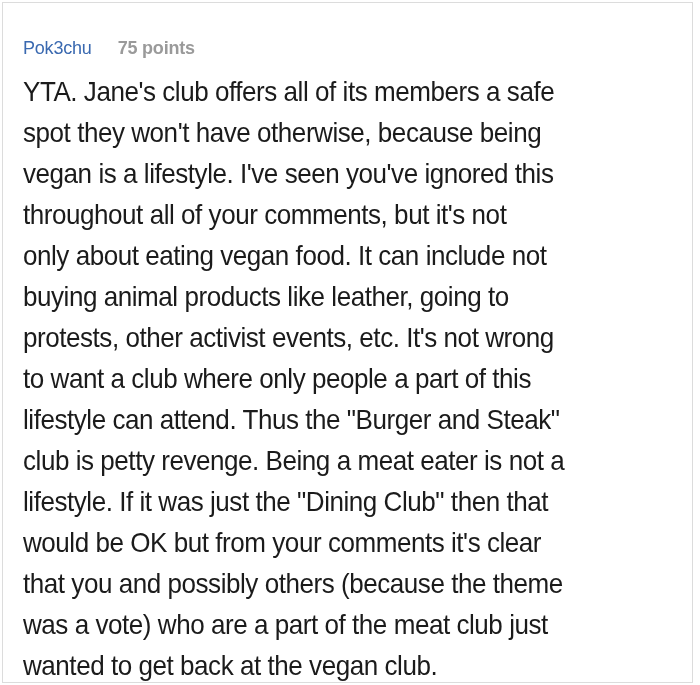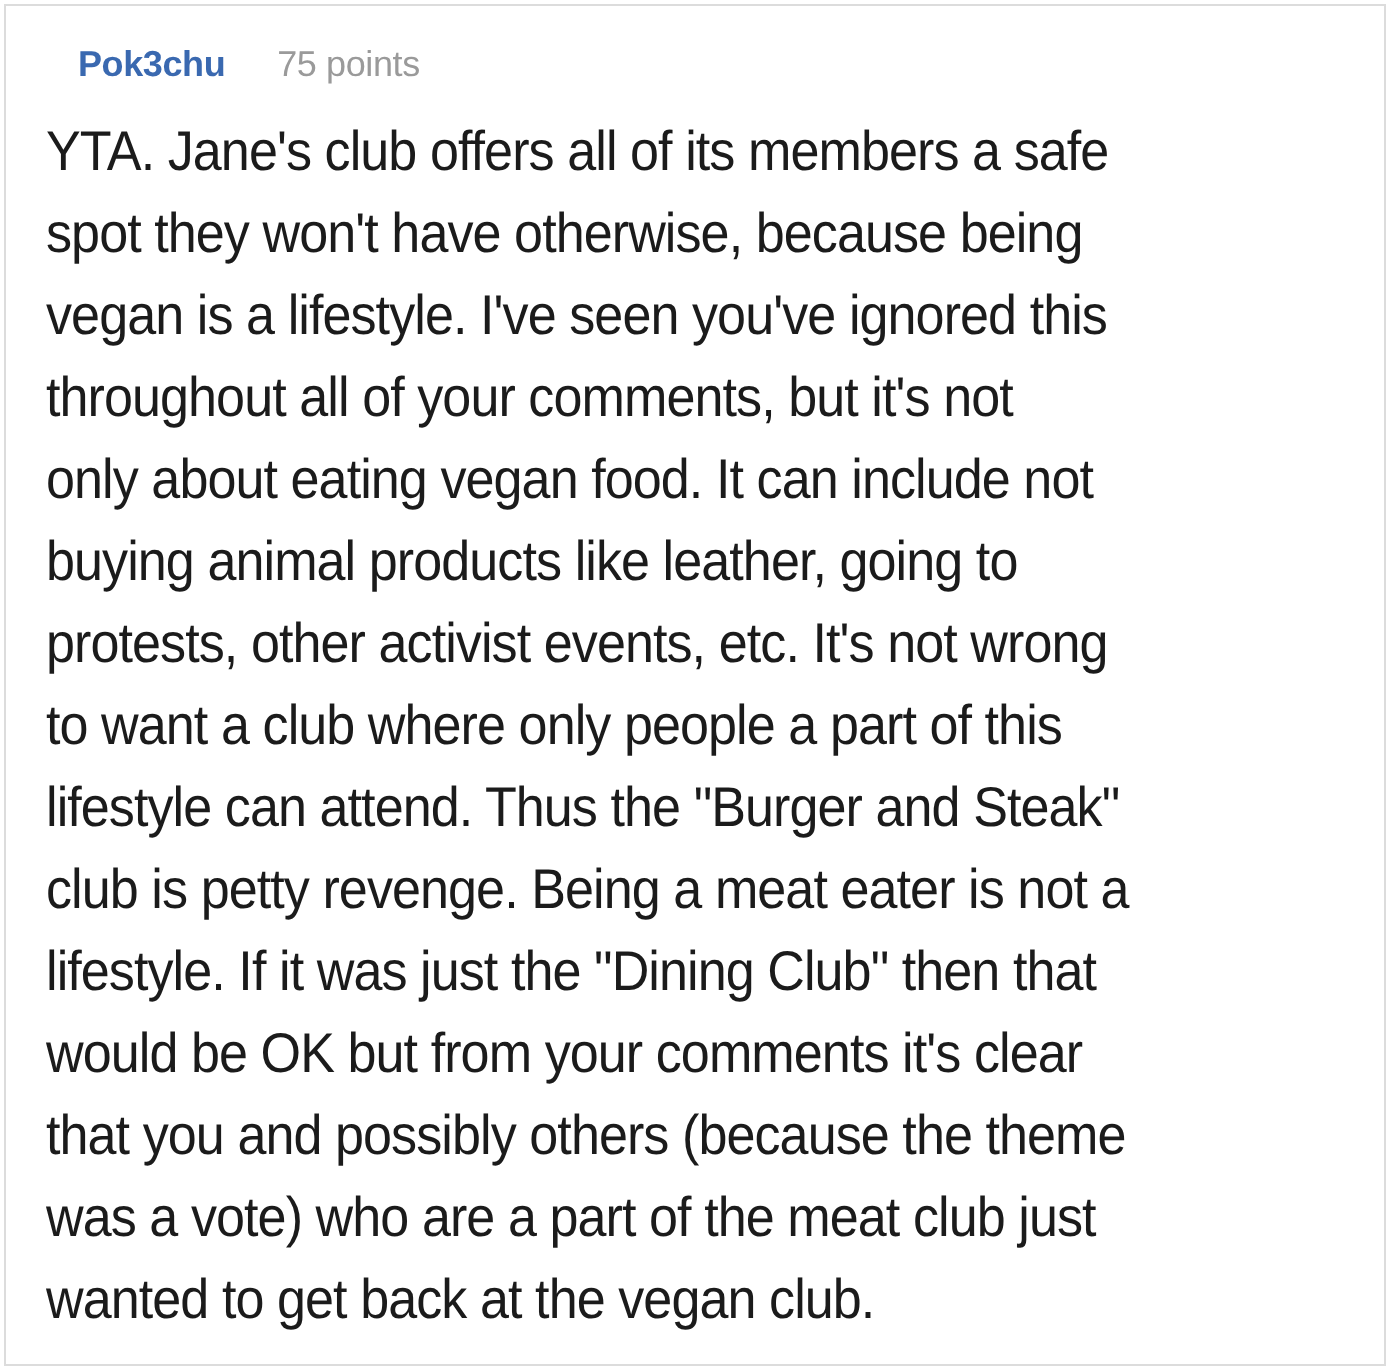--- a/index.html
+++ b/index.html
@@ -22,29 +22,29 @@
   .comment-header {
     padding: 18px 0 0 20px;
     font-size: 18px;
     line-height: 22px;
     display: flex;
     align-items: baseline;
     letter-spacing: -0.2px;
   }
   .username {
     color: var(--username-blue, #3a69b0);
-    font-weight: 700;
+    font-weight: 400;
     text-decoration: none;
     cursor: pointer;
-    margin-left: 16px;
   }
   .meta {
     color: var(--meta-gray, #9a9a9a);
-    font-weight: 400;
+    font-weight: 700;
     margin-left: 26px;
+    margin-top: 16px;
   }
   .comment-body {
     margin: 12px 0 0 20px;
     font-size: 28px;
     line-height: 41px;
     color: var(--text-dark, #1b1b1b);
     letter-spacing: -0.5px;
     transform: scaleX(0.93);
     transform-origin: left top;
     width: 107%;

